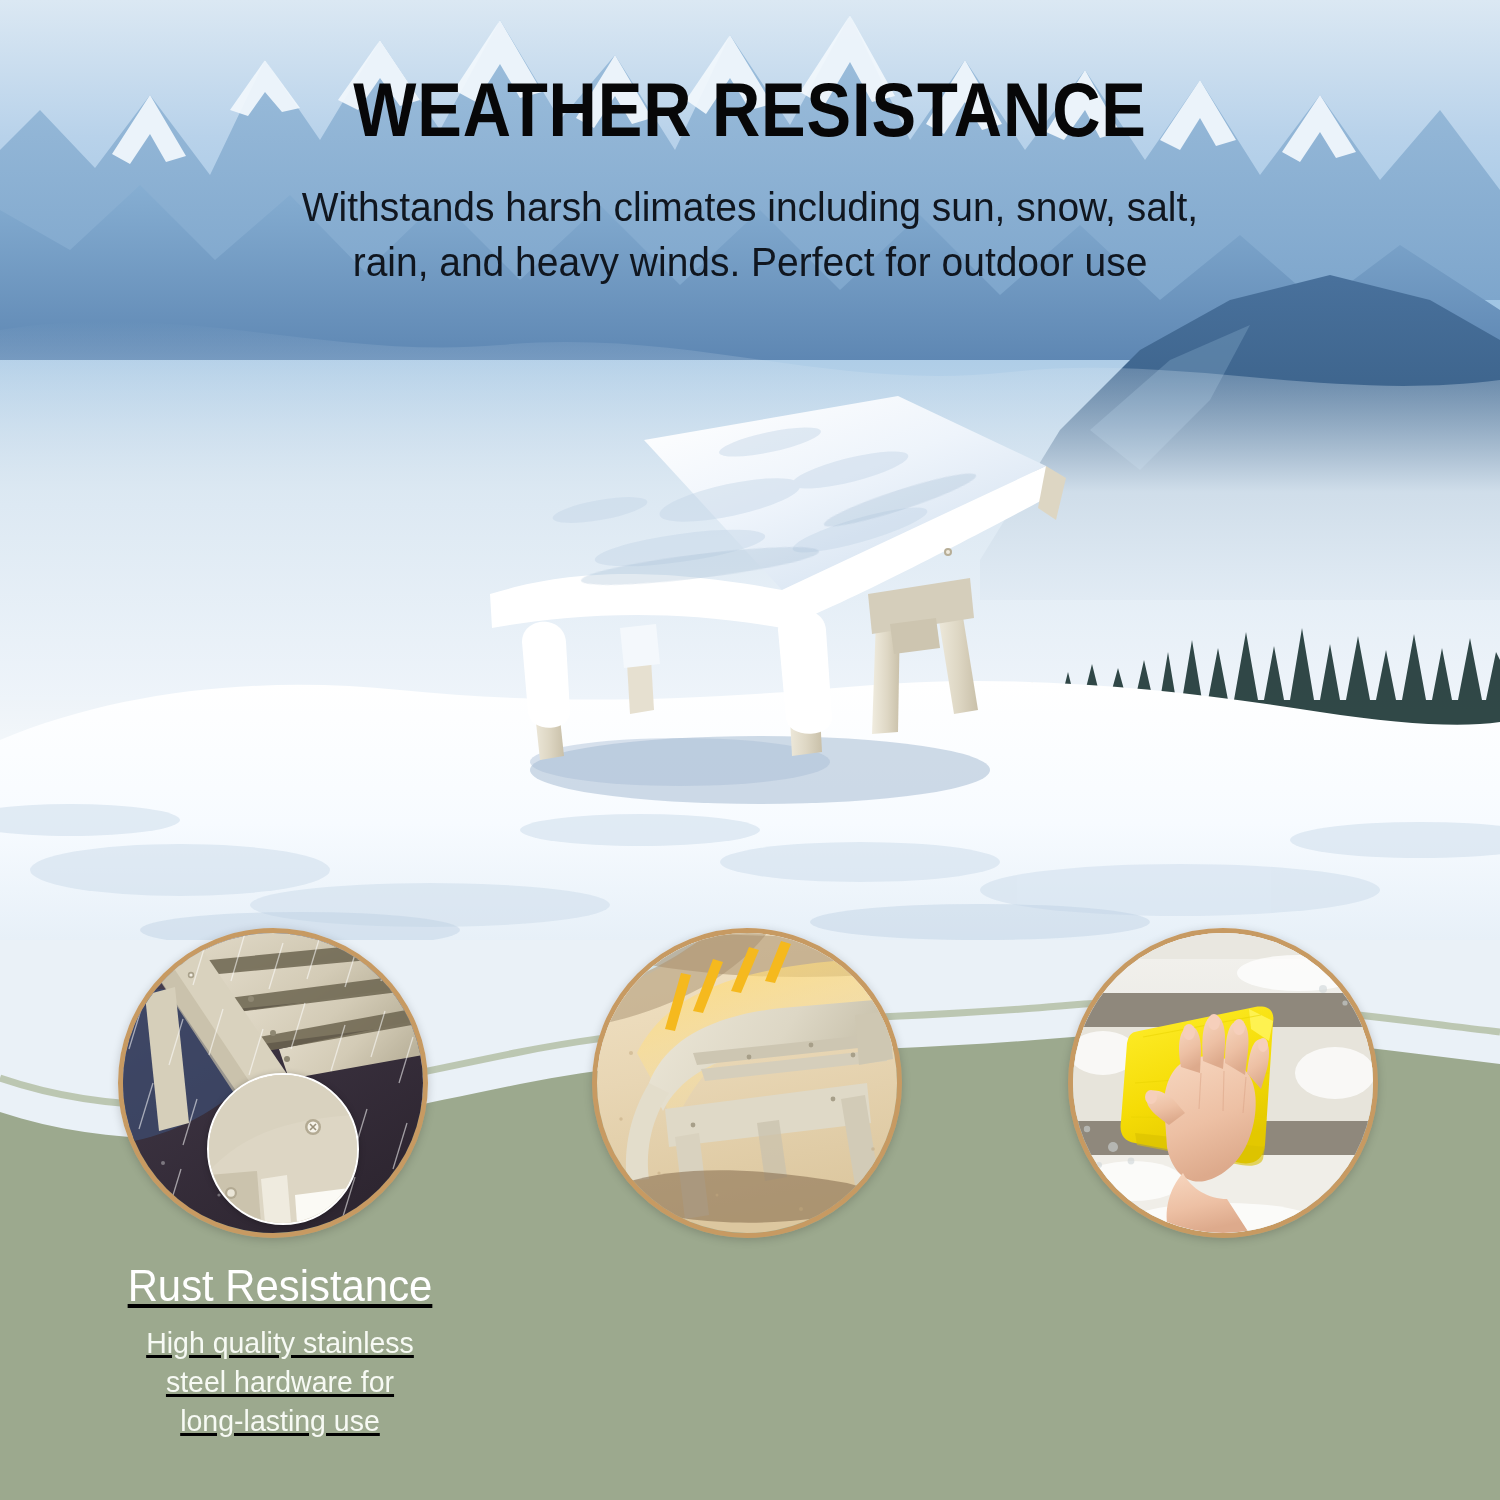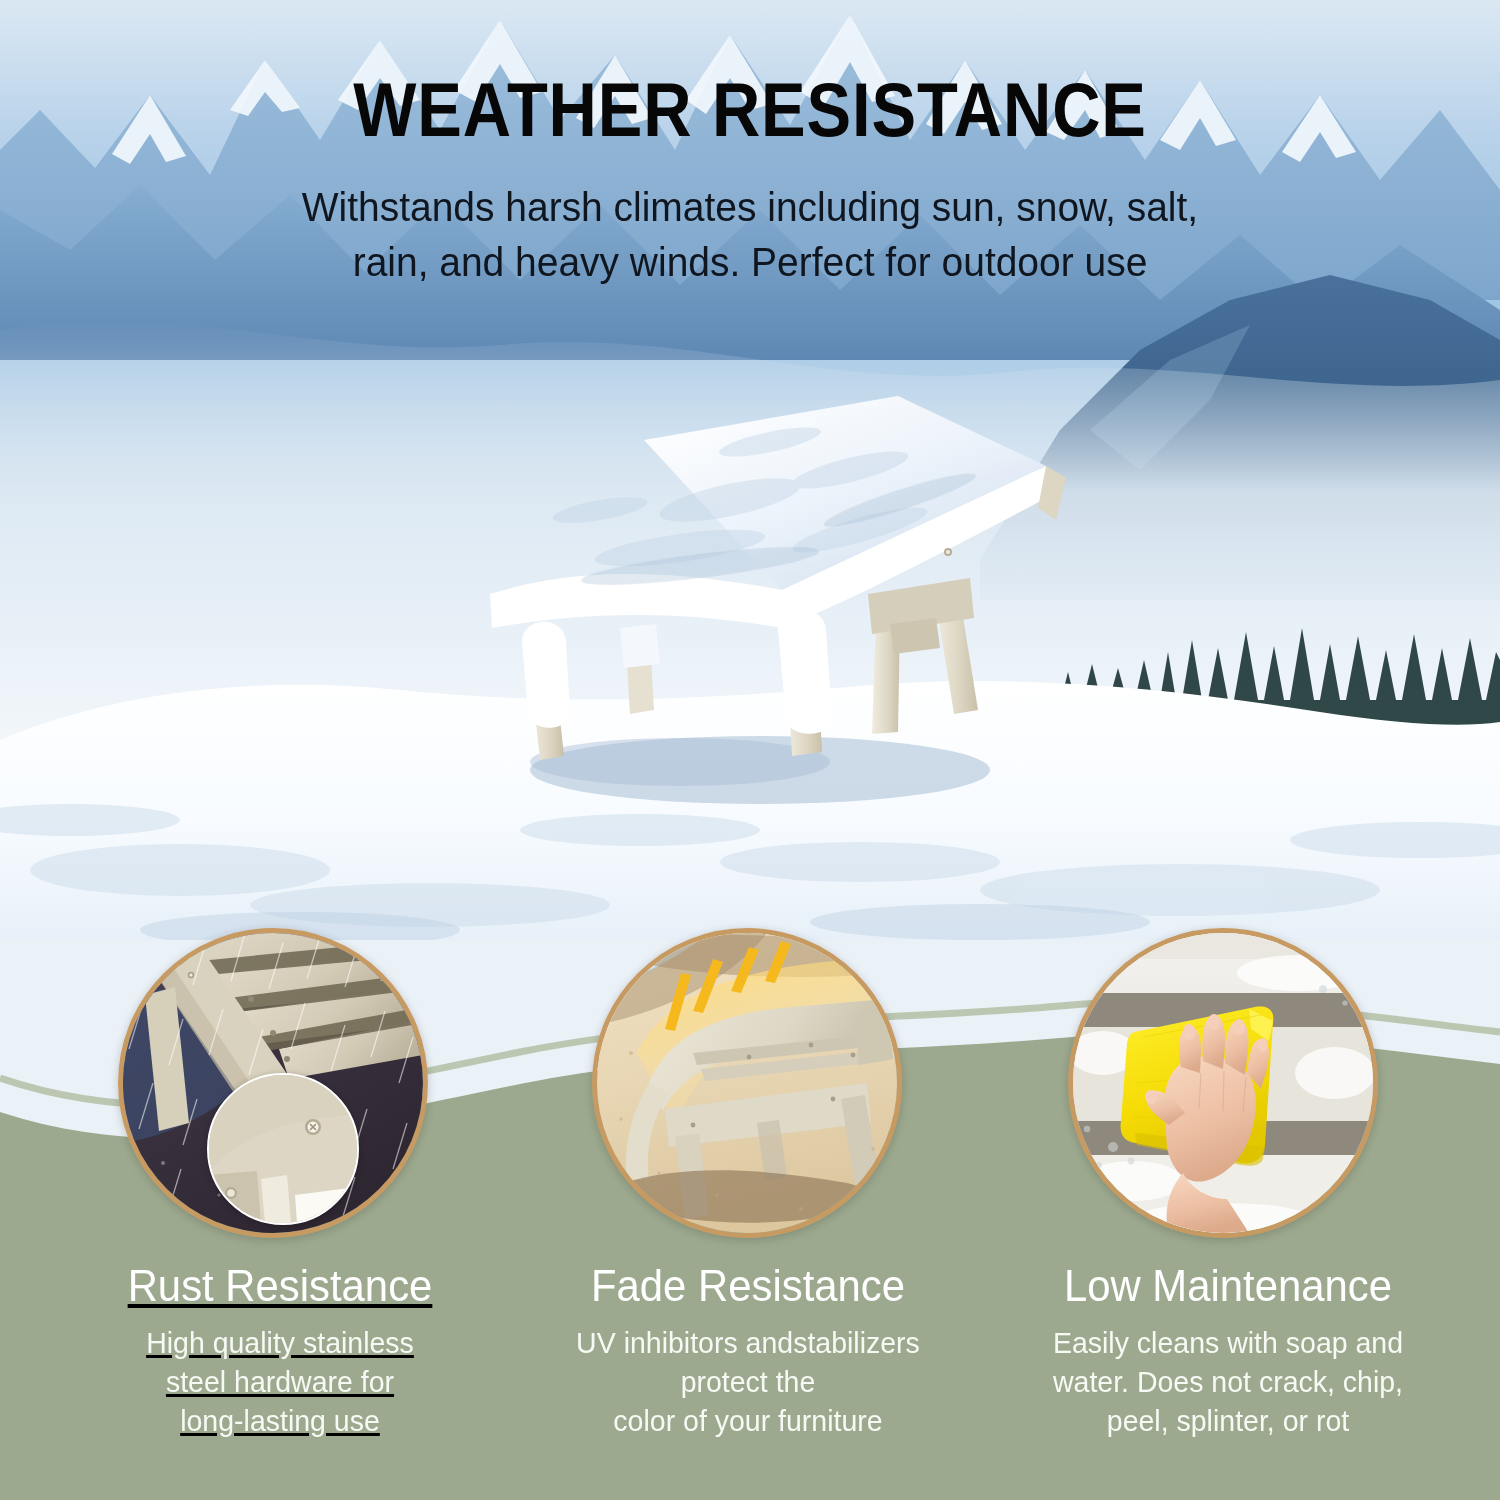--- a/index.html
+++ b/index.html
@@ -484,31 +484,15 @@
 
   <div class="cap" id="cap-rust">
     <div class="t">Rust Resistance</div>
     <div class="d">
       <div>High quality stainless</div>
       <div>steel hardware for</div>
       <div>long-lasting use</div>
     </div>
   </div>
 
-  <div class="cap" id="cap-fade">
-    <div class="t">Fade Resistance</div>
-    <div class="d">
-      <div>UV inhibitors andstabilizers</div>
-      <div>protect the</div>
-      <div>color of your furniture</div>
-    </div>
-  </div>
-
-  <div class="cap" id="cap-clean">
-    <div class="t">Low Maintenance</div>
-    <div class="d">
-      <div>Easily cleans with soap and</div>
-      <div>water. Does not crack, chip,</div>
-      <div>peel, splinter, or rot</div>
-    </div>
-  </div>
+
 
 </div>
 
 </body></html>

